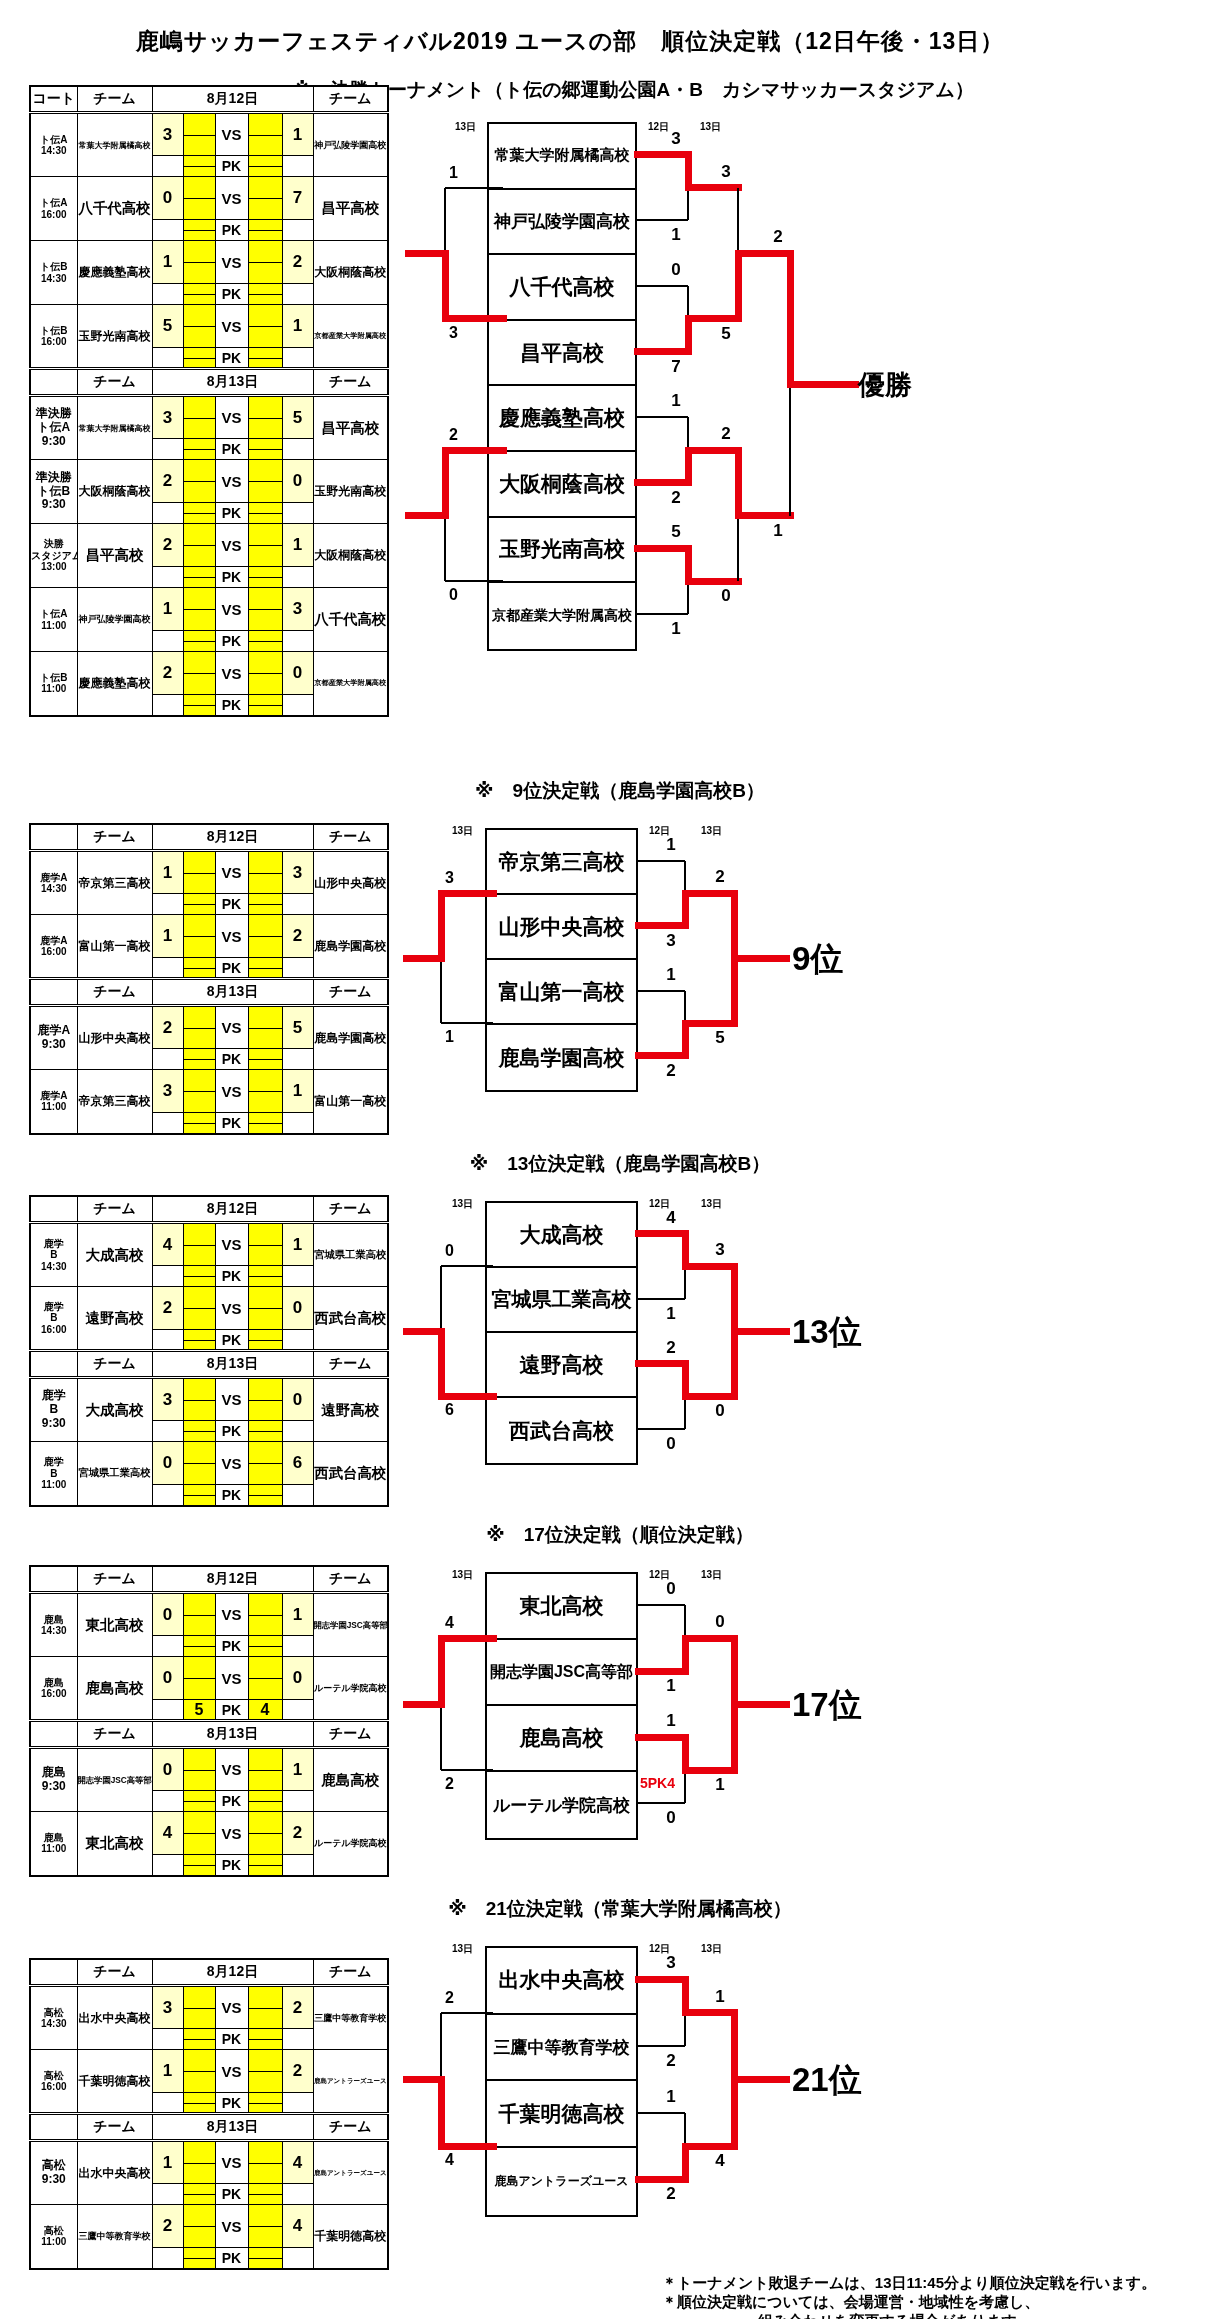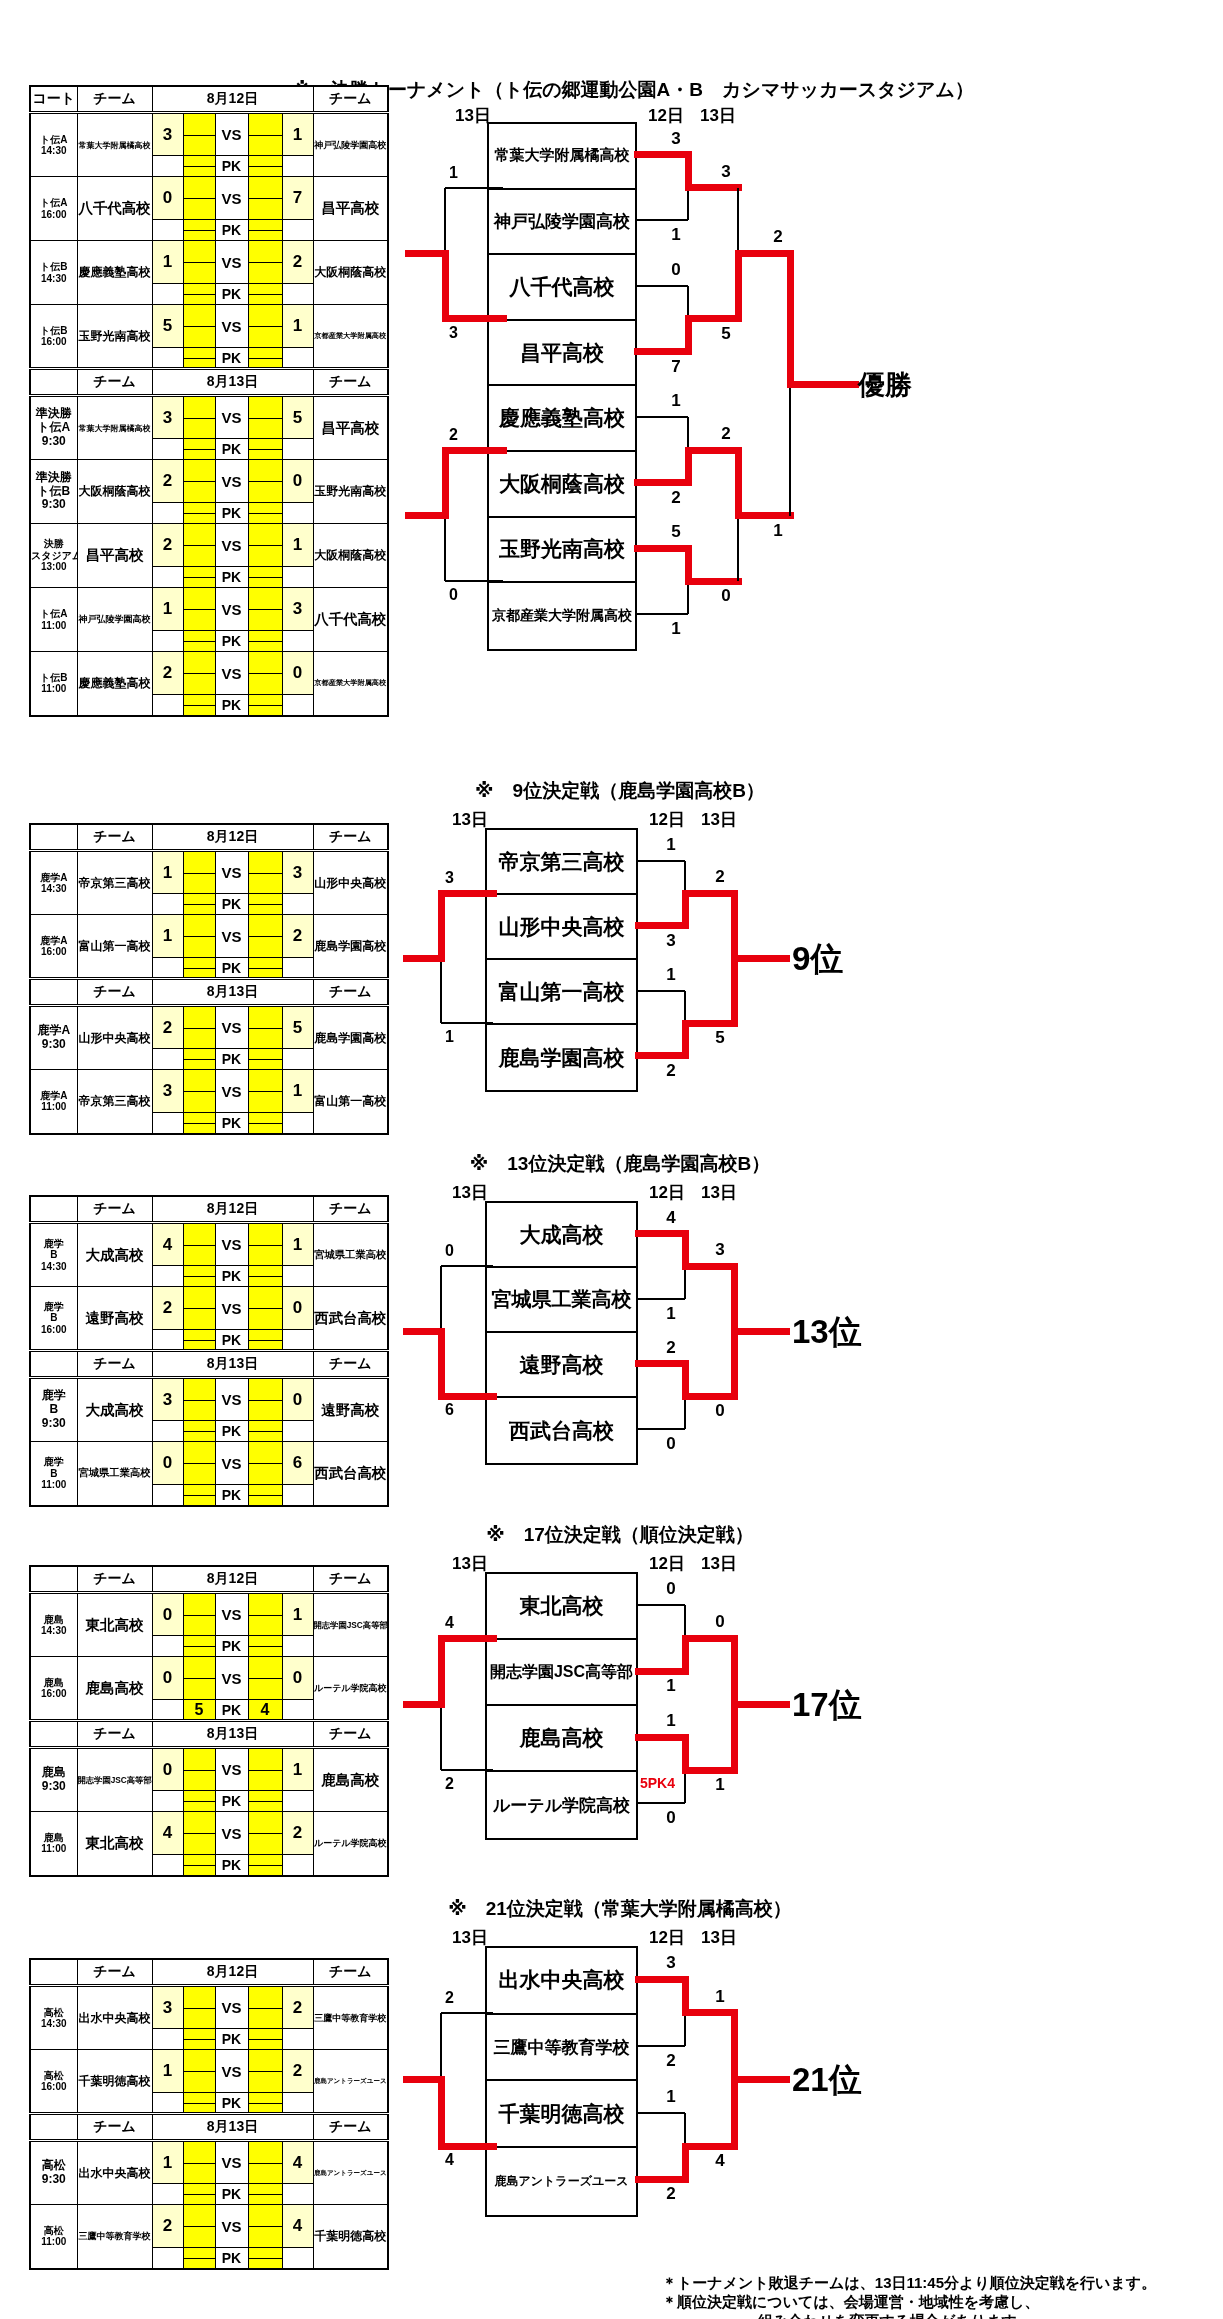--- a/index.html
+++ b/index.html
@@ -7,21 +7,21 @@
     --yel:#ffff00;
     --pale:#ffffcc;
   }
   html,body{margin:0;padding:0;background:#fff;}
   .page{position:relative;width:1223px;height:2319px;background:#fff;overflow:hidden;
         font-family:"Liberation Sans","DejaVu Sans",sans-serif;color:#000;}
   .abs{position:absolute;}
   .page-title{left:0;top:26px;width:1140px;text-align:center;font-size:23px;font-weight:bold;letter-spacing:1px;}
   .page-subtitle{left:293px;top:77px;font-size:19px;font-weight:bold;}
   .sec-title{font-size:19px;font-weight:bold;text-align:center;width:400px;}
-  .day-hdr{font-size:17px;font-weight:bold;}
+  .day-hdr{font-size:10px;font-weight:bold;margin-top:16px;}
   .score-lbl{font-size:17px;font-weight:bold;text-align:center;width:30px;line-height:1;}
   .mini-lbl{font-size:16px;font-weight:bold;line-height:1;}
   .result-lbl{font-weight:bold;white-space:nowrap;}
   .pk-note{color:var(--red);font-size:14px;font-weight:bold;text-align:right;width:52px;}
   .hline,.vline{background:#000;}
   .hline.red,.vline.red{background:var(--red);}
   
   .tbox-wrap{border:2px solid #000;background:#fff;box-sizing:border-box;}
   .tbox{display:flex;align-items:center;justify-content:center;border-bottom:2px solid #000;
         box-sizing:border-box;font-weight:bold;white-space:nowrap;}
@@ -39,20 +39,21 @@
   td.yelcell.dash:after{content:"";position:absolute;left:-1px;right:-1px;top:50%;border-top:1.5px solid #000;}
   td.vscell{font-size:15px;}
   td.pkcell{font-size:14px;}
   td.pkscore{font-size:16px;}
   .footnotes{font-size:15px;font-weight:bold;line-height:1.25;}
 </style>
 </head>
 <body>
 
 <div class="page">
+  <div class="abs page-title">鹿嶋サッカーフェスティバル2019 ユースの部　順位決定戦（12日午後・13日）</div>
   <div class="abs page-subtitle">※　決勝トーナメント（ト伝の郷運動公園A・B　カシマサッカースタジアム）</div>
   <div id="sections">
       <div>
         <div class="abs" style="left: 29px; top: 85px;">
           <table class="results" style="width: 358px;">
             <colgroup>
               <col style="width: 47px;">
               <col style="width: 75px;">
               <col style="width: 31px;">
               <col style="width: 32px;">

